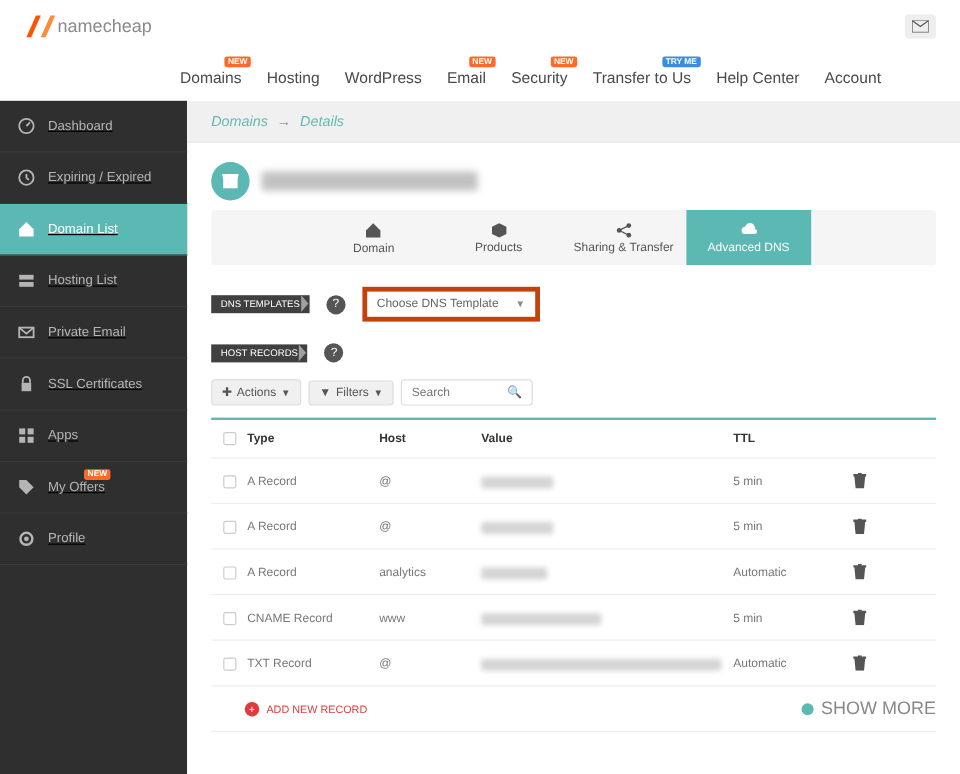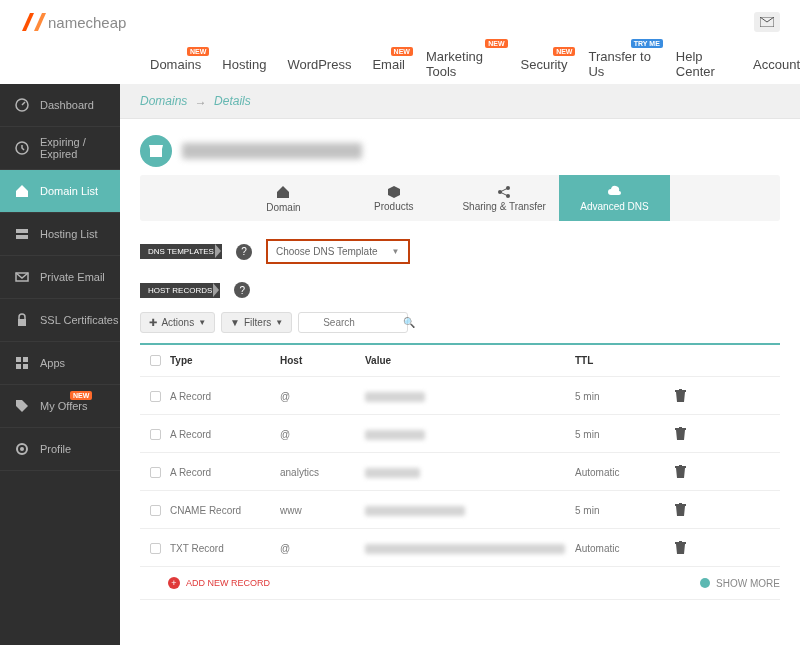--- a/index.html
+++ b/index.html
@@ -10,21 +10,21 @@
 .logo-text { color: #8a8a8a; font-size: 15px; font-weight: 400; }
 .mail-icon-btn { width: 26px; height: 20px; background: #eee; border-radius: 3px; display: flex; align-items: center; justify-content: center; color: #555; }
 
 .topnav { height: 40px; display: flex; align-items: center; padding-left: 150px; gap: 21px; font-size: 13px; color: #4a4a4a; position: relative; }
 .topnav-item { position: relative; cursor: pointer; }
 .badge { position: absolute; top: -10px; right: -8px; background: #ff6a2b; color: #fff; font-size: 7px; padding: 1px 3px; border-radius: 2px; font-weight: bold; line-height: 1; }
 .badge.blue { background: #3a8de0; }
 
 .main { display: flex; height: 561px; }
 
-.sidebar { width: 120px; background: #2f2f2f; display: flex; flex-direction: column; }
+.sidebar { width: 156px; background: #2f2f2f; display: flex; flex-direction: column; text-decoration: underline; }
 .side-item { height: 43px; display: flex; align-items: center; gap: 10px; padding-left: 14px; color: #b5b5b5; font-size: 11px; cursor: pointer; border-bottom: 1px solid #3a3a3a; position: relative; }
 .side-item.active { background: #5cb8b2; color: #fff; }
 .side-item.active::after { content: ''; position: absolute; right: -8px; top: 50%; transform: translateY(-50%); border: 8px solid transparent; border-left-color: #5cb8b2; }
 .side-item .icon { width: 16px; height: 16px; display: flex; align-items: center; justify-content: center; }
 .side-badge { position: absolute; top: 6px; left: 70px; background: #ff6a2b; color: #fff; font-size: 7px; padding: 1px 3px; border-radius: 2px; font-weight: bold; }
 
 .content { flex: 1; background: #fff; overflow: hidden; }
 .breadcrumb { background: #f0f0f0; padding: 10px 20px; font-size: 12px; border-bottom: 1px solid #e5e5e5; font-style: italic; }
 .breadcrumb a { color: #66b8b2; text-decoration: none; }
 .bc-sep { color: #999; margin: 0 4px; }
@@ -39,46 +39,46 @@
 .tab:first-child { flex: 0.8; }
 .tab.active { background: #5cb8b2; color: #fff; position: relative; }
 .tab.active::after { content: ''; position: absolute; bottom: -5px; left: 50%; transform: translateX(-50%); border: 5px solid transparent; border-top-color: #5cb8b2; }
 .tab .t-icon { font-size: 14px; }
 
 .section { margin: 18px 20px 0; }
 .section-row { display: flex; align-items: center; gap: 14px; }
 .section-label { background: #404040; color: #fff; font-size: 8px; padding: 3px 8px; position: relative; }
 .section-label::after { content: ''; position: absolute; right: -6px; top: 0; border: 7px solid transparent; border-left-color: #a0a0a0; border-top-width: 7px; border-bottom-width: 7px; border-left-width: 6px; }
 .help-circle { width: 16px; height: 16px; border-radius: 50%; background: #555; color: #fff; font-size: 10px; display: flex; align-items: center; justify-content: center; cursor: pointer; }
-.dns-select { border: 2px solid #c2410c; background: #fff; font-size: 10px; padding: 5px 30px 5px 8px; position: relative; color: #666; cursor: pointer; }
+.dns-select { border: 4px solid #c2410c; background: #fff; font-size: 10px; padding: 5px 30px 5px 8px; position: relative; color: #666; cursor: pointer; }
 .dns-select::after { content: '▼'; position: absolute; right: 8px; top: 6px; font-size: 8px; color: #888; }
 
 .toolbar { display: flex; gap: 6px; margin: 14px 20px 0; align-items: center; }
 .btn-sm { background: #f0f0f0; border: 1px solid #ddd; border-radius: 3px; padding: 4px 8px; font-size: 10px; color: #555; display: flex; align-items: center; gap: 4px; cursor: pointer; }
 .btn-sm .caret { font-size: 8px; }
-.search-box { border: 1px solid #ddd; border-radius: 3px; padding: 4px 24px; font-size: 10px; width: 110px; display: flex; align-items: center; justify-content: space-between; }
+.search-box { border: 1px solid #ddd; border-radius: 3px; padding: 4px 8px; font-size: 10px; width: 110px; display: flex; align-items: center; justify-content: space-between; }
 .search-box input { border: none; outline: none; width: 80px; font-size: 10px; }
 
 .table { margin: 10px 20px 0; }
 .table-head { display: flex; border-top: 2px solid #5cb8b2; padding: 10px 0; font-size: 10px; color: #333; font-weight: bold; }
 .table-row { display: flex; padding: 12px 0; font-size: 10px; color: #777; border-top: 1px solid #eee; align-items: flex-end; }
 .col-check { width: 30px; display: flex; justify-content: center; }
 .col-type { width: 110px; }
 .col-host { width: 85px; }
 .col-value { width: 210px; }
 .col-ttl { width: 100px; }
 .col-del { width: 30px; text-align: right; }
 .chk { width: 11px; height: 11px; border: 1px solid #ccc; border-radius: 2px; cursor: pointer; }
 .blur-val { height: 10px; background: #aaa; filter: blur(2px); border-radius: 2px; opacity: 0.5; }
 .trash { cursor: pointer; color: #555; }
 
 .table-footer { display: flex; justify-content: space-between; align-items: center; padding: 10px 0; border-top: 1px solid #eee; border-bottom: 1px solid #eee; margin: 0 20px; }
 .add-rec { display: flex; align-items: center; gap: 6px; font-size: 9px; color: #e03a3a; cursor: pointer; padding-left: 28px; }
 .add-rec .plus-circle { width: 12px; height: 12px; border-radius: 50%; background: #e03a3a; color: #fff; display: flex; align-items: center; justify-content: center; font-size: 9px; }
-.show-more { display: flex; align-items: center; gap: 6px; font-size: 10px; color: #888; cursor: pointer; }
+.show-more { display: flex; align-items: center; gap: 6px; font-size: 15px; color: #888; cursor: pointer; }
 .show-more .dot { width: 10px; height: 10px; border-radius: 50%; background: #5cb8b2; }
 
 svg { display: block; }
 </style>
 </head>
 <body>
 
 <div class="header">
   <div class="logo">
     <svg width="28" height="22" viewBox="0 0 28 22">
@@ -93,21 +93,20 @@
         <path d="M0 0 L7 5 L14 0" fill="none" stroke="#555" stroke-width="1"></path>
       </svg>
   </div>
 </div>
 
 <div class="topnav" id="topnav">
     <div class="topnav-item">Domains<span class="badge">NEW</span></div>
     <div class="topnav-item">Hosting</div>
     <div class="topnav-item">WordPress</div>
     <div class="topnav-item">Email<span class="badge">NEW</span></div>
-    <div class="topnav-item">Marketing Tools<span class="badge">NEW</span></div>
     <div class="topnav-item">Security<span class="badge">NEW</span></div>
     <div class="topnav-item">Transfer to Us<span class="badge blue">TRY ME</span></div>
     <div class="topnav-item">Help Center</div>
     <div class="topnav-item">Account</div>
   </div>
 
 <div class="main">
 
   <div class="sidebar" id="sidebar">
       <div class="side-item">

